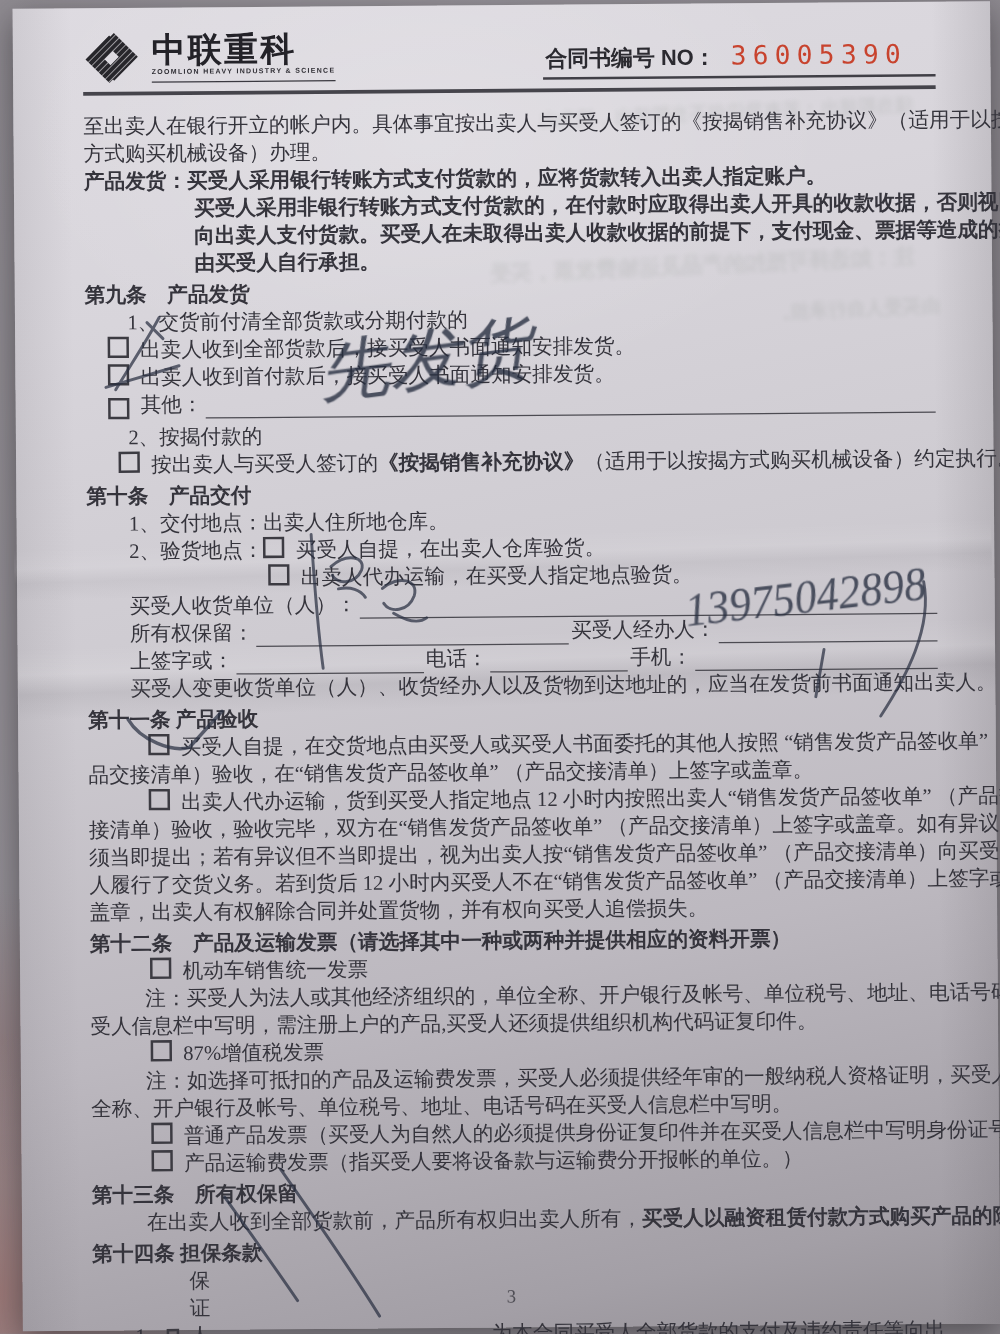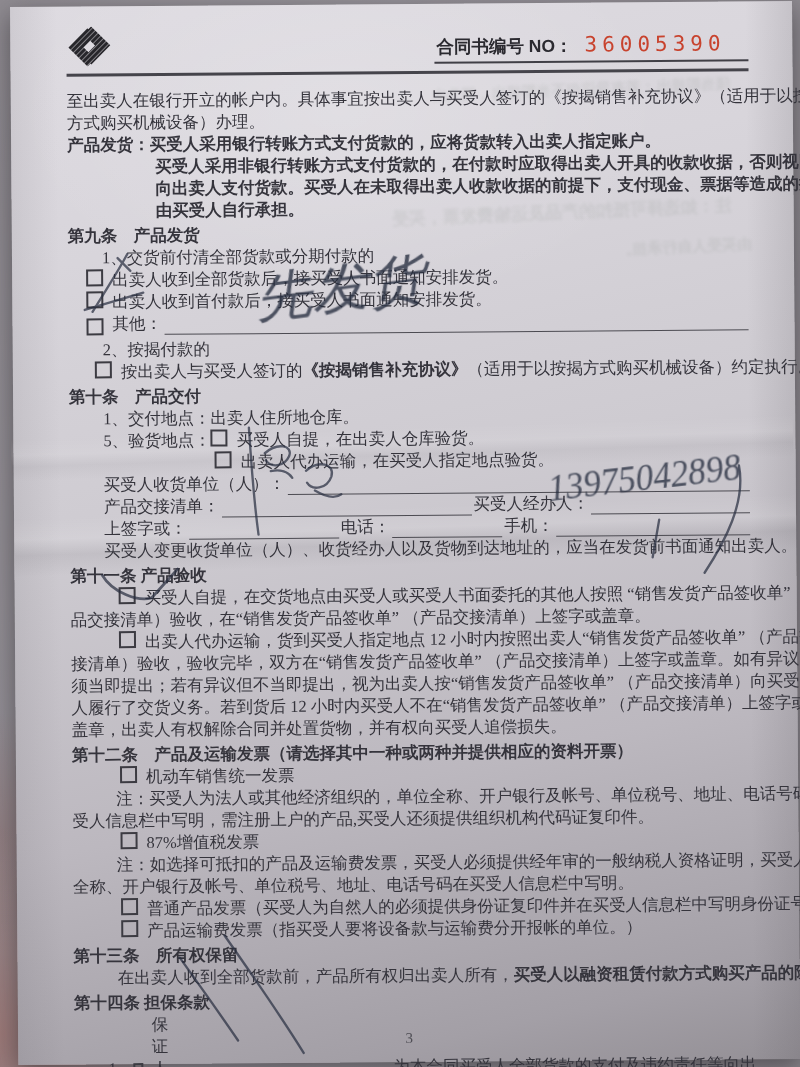--- a/index.html
+++ b/index.html
@@ -72,20 +72,24 @@
         <svg width="46" height="40" viewBox="0 0 48 42">
           <defs>
             <pattern id="hatch" width="4" height="4" patternUnits="userSpaceOnUse" patternTransform="rotate(45)">
               <rect width="4" height="4" fill="#27262b"></rect>
               <line x1="0" y1="0" x2="0" y2="4" stroke="#d6d3d8" stroke-width="1.1"></line>
             </pattern>
           </defs>
           <polygon points="22,2 2,22 22,42 30,34 18,22 30,10" fill="url(#hatch)"></polygon>
           <polygon points="26,0 46,20 26,40 18,32 30,20 18,8" fill="url(#hatch)"></polygon>
         </svg>
+        <div>
+          <div class="logo-cn">中联重科</div>
+          <div class="logo-en">ZOOMLION HEAVY INDUSTRY &amp; SCIENCE</div>
+        </div>
       </div>
       <div class="cno">
         <span class="cno-label">合同书编号 NO：</span>
         <span class="cno-num">36005390</span>
       </div>
     </div>
     <div class="rule"></div>
 
     <div class="ln">至出卖人在银行开立的帐户内。具体事宜按出卖人与买受人签订的《按揭销售补充协议》（适用于以按揭</div>
     <div>方式购买机械设备）办理。</div>
@@ -101,28 +105,28 @@
     <div class="row i16">
         <span class="cb"></span>
         <span>其他：</span>
         <span class="bl"></span>
       </div>
     <div class="i34 spc">2、按揭付款的</div>
     <div class="ln i26"><span class="cb"></span><span>按出卖人与买受人签订的</span><span class="b">《按揭销售补充协议》</span><span>（适用于以按揭方式购买机械设备）约定执行。</span></div>
 
     <div class="t">第十条　产品交付</div>
     <div class="i34">1、交付地点：出卖人住所地仓库。</div>
-    <div class="i34"><span>5、验货地点：</span><span class="cb"></span><span>买受人自提，在出卖人仓库验货。</span></div>
+    <div class="i34"><span>2、验货地点：</span><span class="cb"></span><span>买受人自提，在出卖人仓库验货。</span></div>
     <div class="i145"><span class="cb"></span><span>出卖人代办运输，在买受人指定地点验货。</span></div>
     <div class="row i34">
         <span>买受人收货单位（人）：</span>
         <span class="bl"></span>
       </div>
     <div class="row i34">
-        <span>产品交接清单：</span>
+        <span>所有权保留：</span>
         <span class="bl blw250"></span>
         <span>买受人经办人：</span>
         <span class="bl"></span>
       </div>
     <div class="row i34">
         <span>上签字或：</span>
         <span class="bl blw150"></span>
         <span>电话：</span>
         <span class="bl blw110"></span>
         <span>手机：</span>

